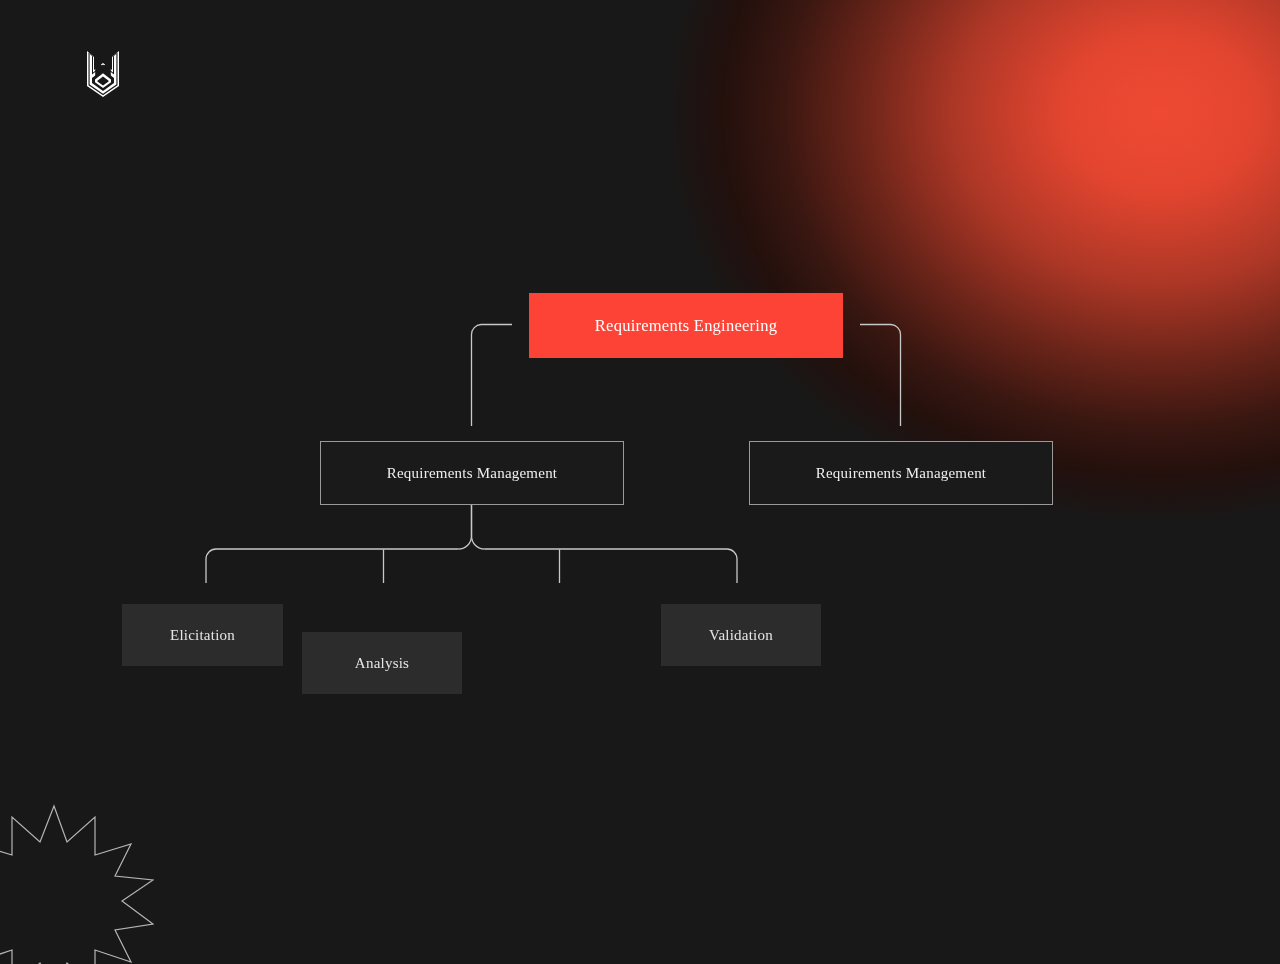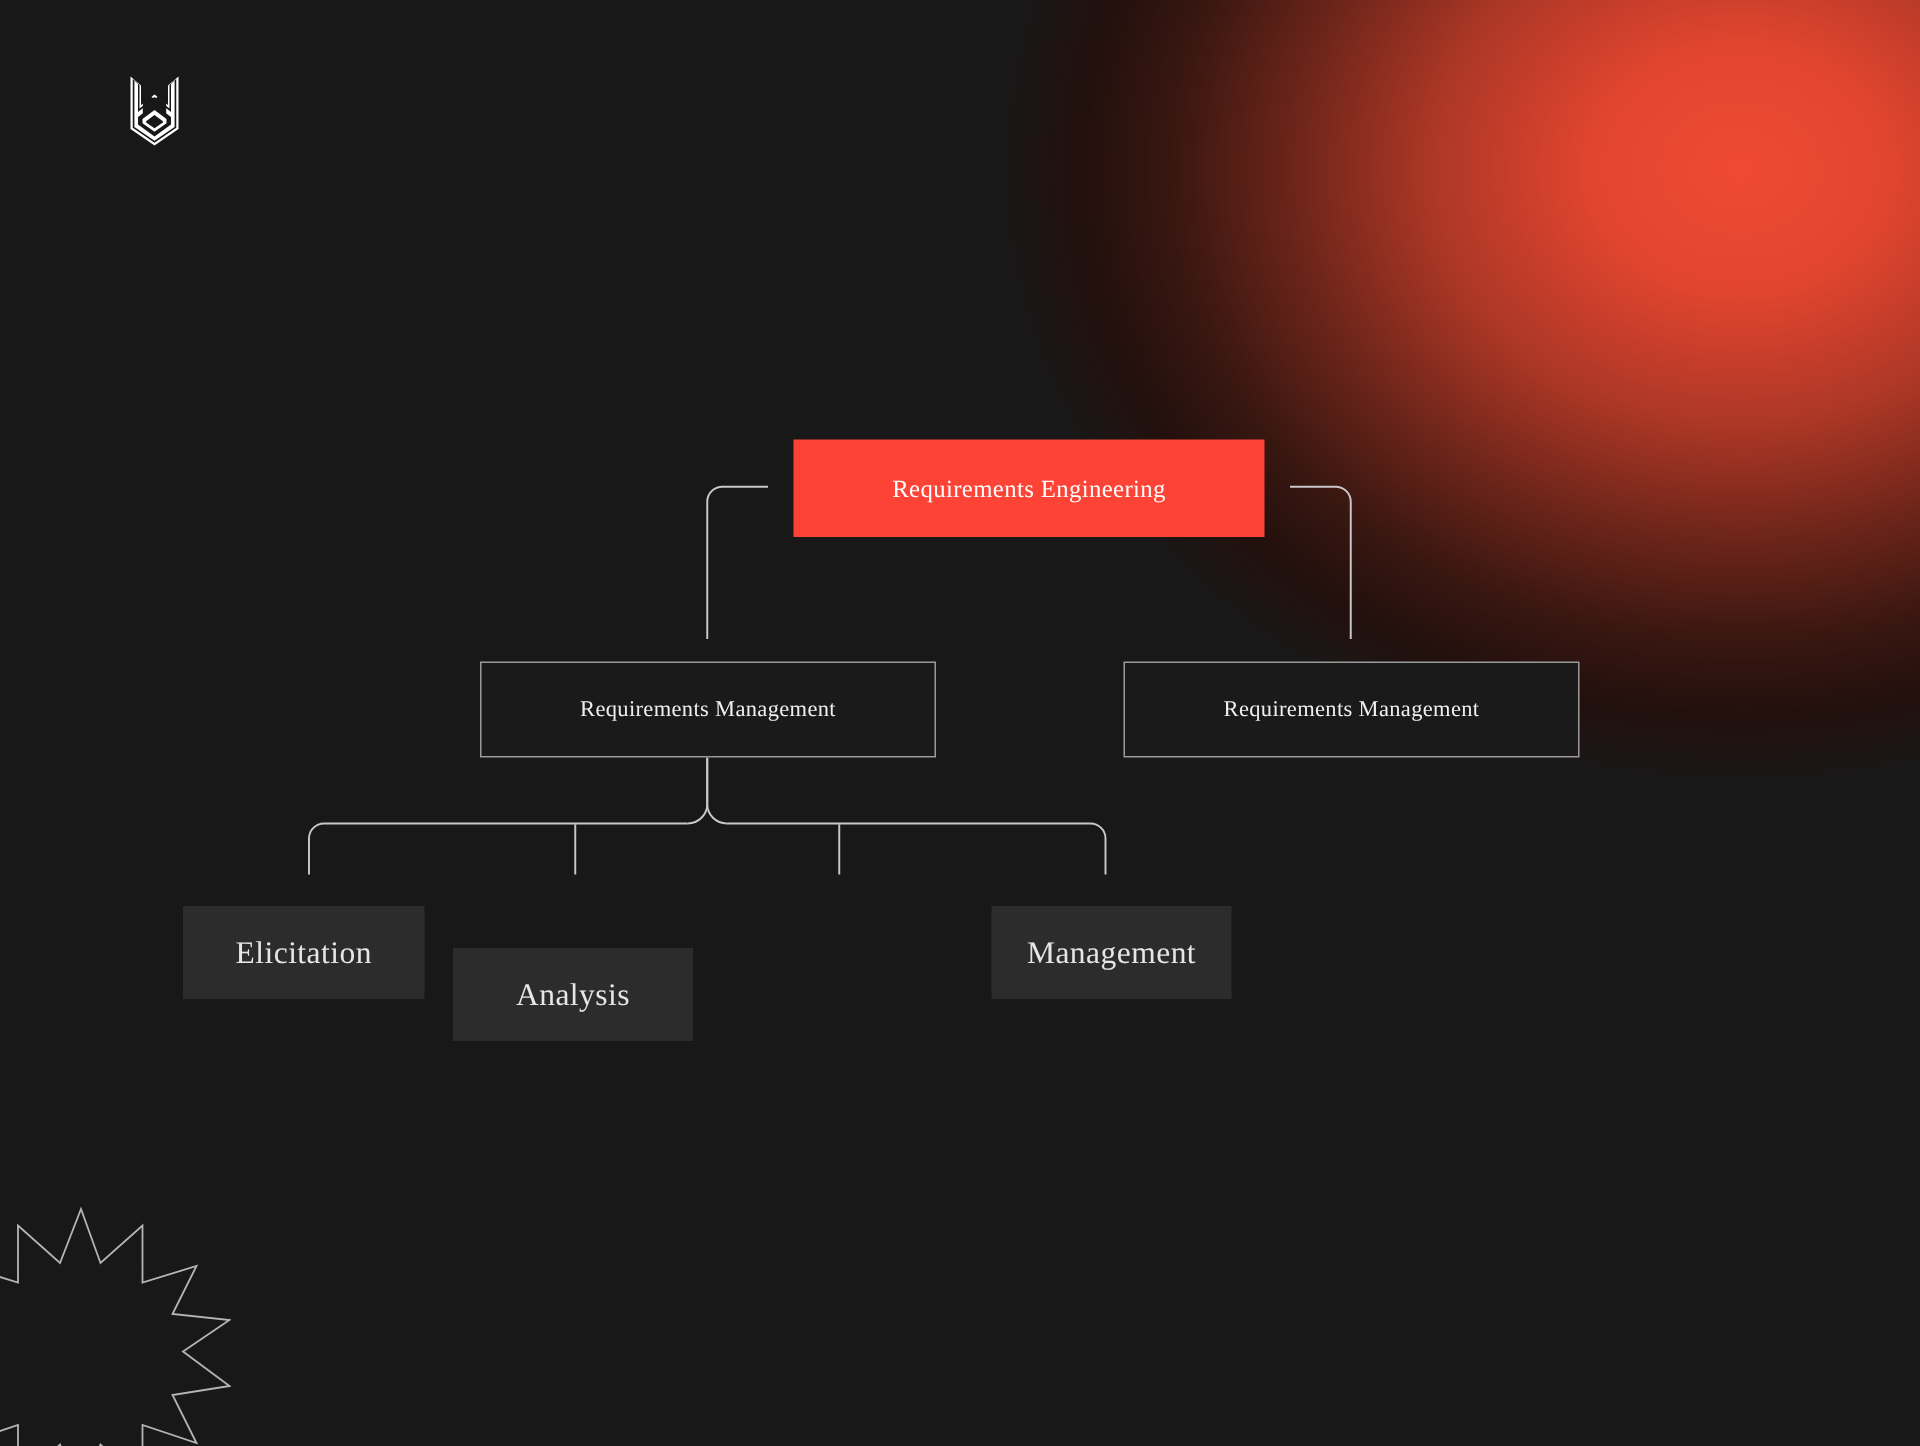--- a/index.html
+++ b/index.html
@@ -89,21 +89,21 @@
     background: #1a1a1a;
     font-size: 15px;
     color: #efefef;
   }
   .node-dev  { left: 320px; top: 441px; width: 304px; }
   .node-mgmt { left: 749px; top: 441px; width: 304px; }
   .node-leaf {
     top: 604px;
     height: 62px;
     background: #2c2c2c;
-    font-size: 21px;
+    font-size: 15px;
     color: #e6e6e6;
   }
   .leaf-0 { left: 122px; width: 161px; }
   .leaf-1 { left: 302px; width: 160px; margin-top: 28px; }
   .leaf-2 { left: 482px; width: 159px; }
   .leaf-3 { left: 661px; width: 160px; }
 </style>
 </head>
 <body>
 
@@ -157,16 +157,16 @@
 
     <div class="node node-branch node-dev">Requirements Management</div>
 
     <div class="node node-branch node-mgmt">Requirements Management</div>
 
     <div class="node node-leaf leaf-0">Elicitation</div>
 
     <div class="node node-leaf leaf-1">Analysis</div>
 
 
-    <div class="node node-leaf leaf-3">Management</div>
+    <div class="node node-leaf leaf-3">Validation</div>
 
   </div>
 </div>
 
 </body></html>

